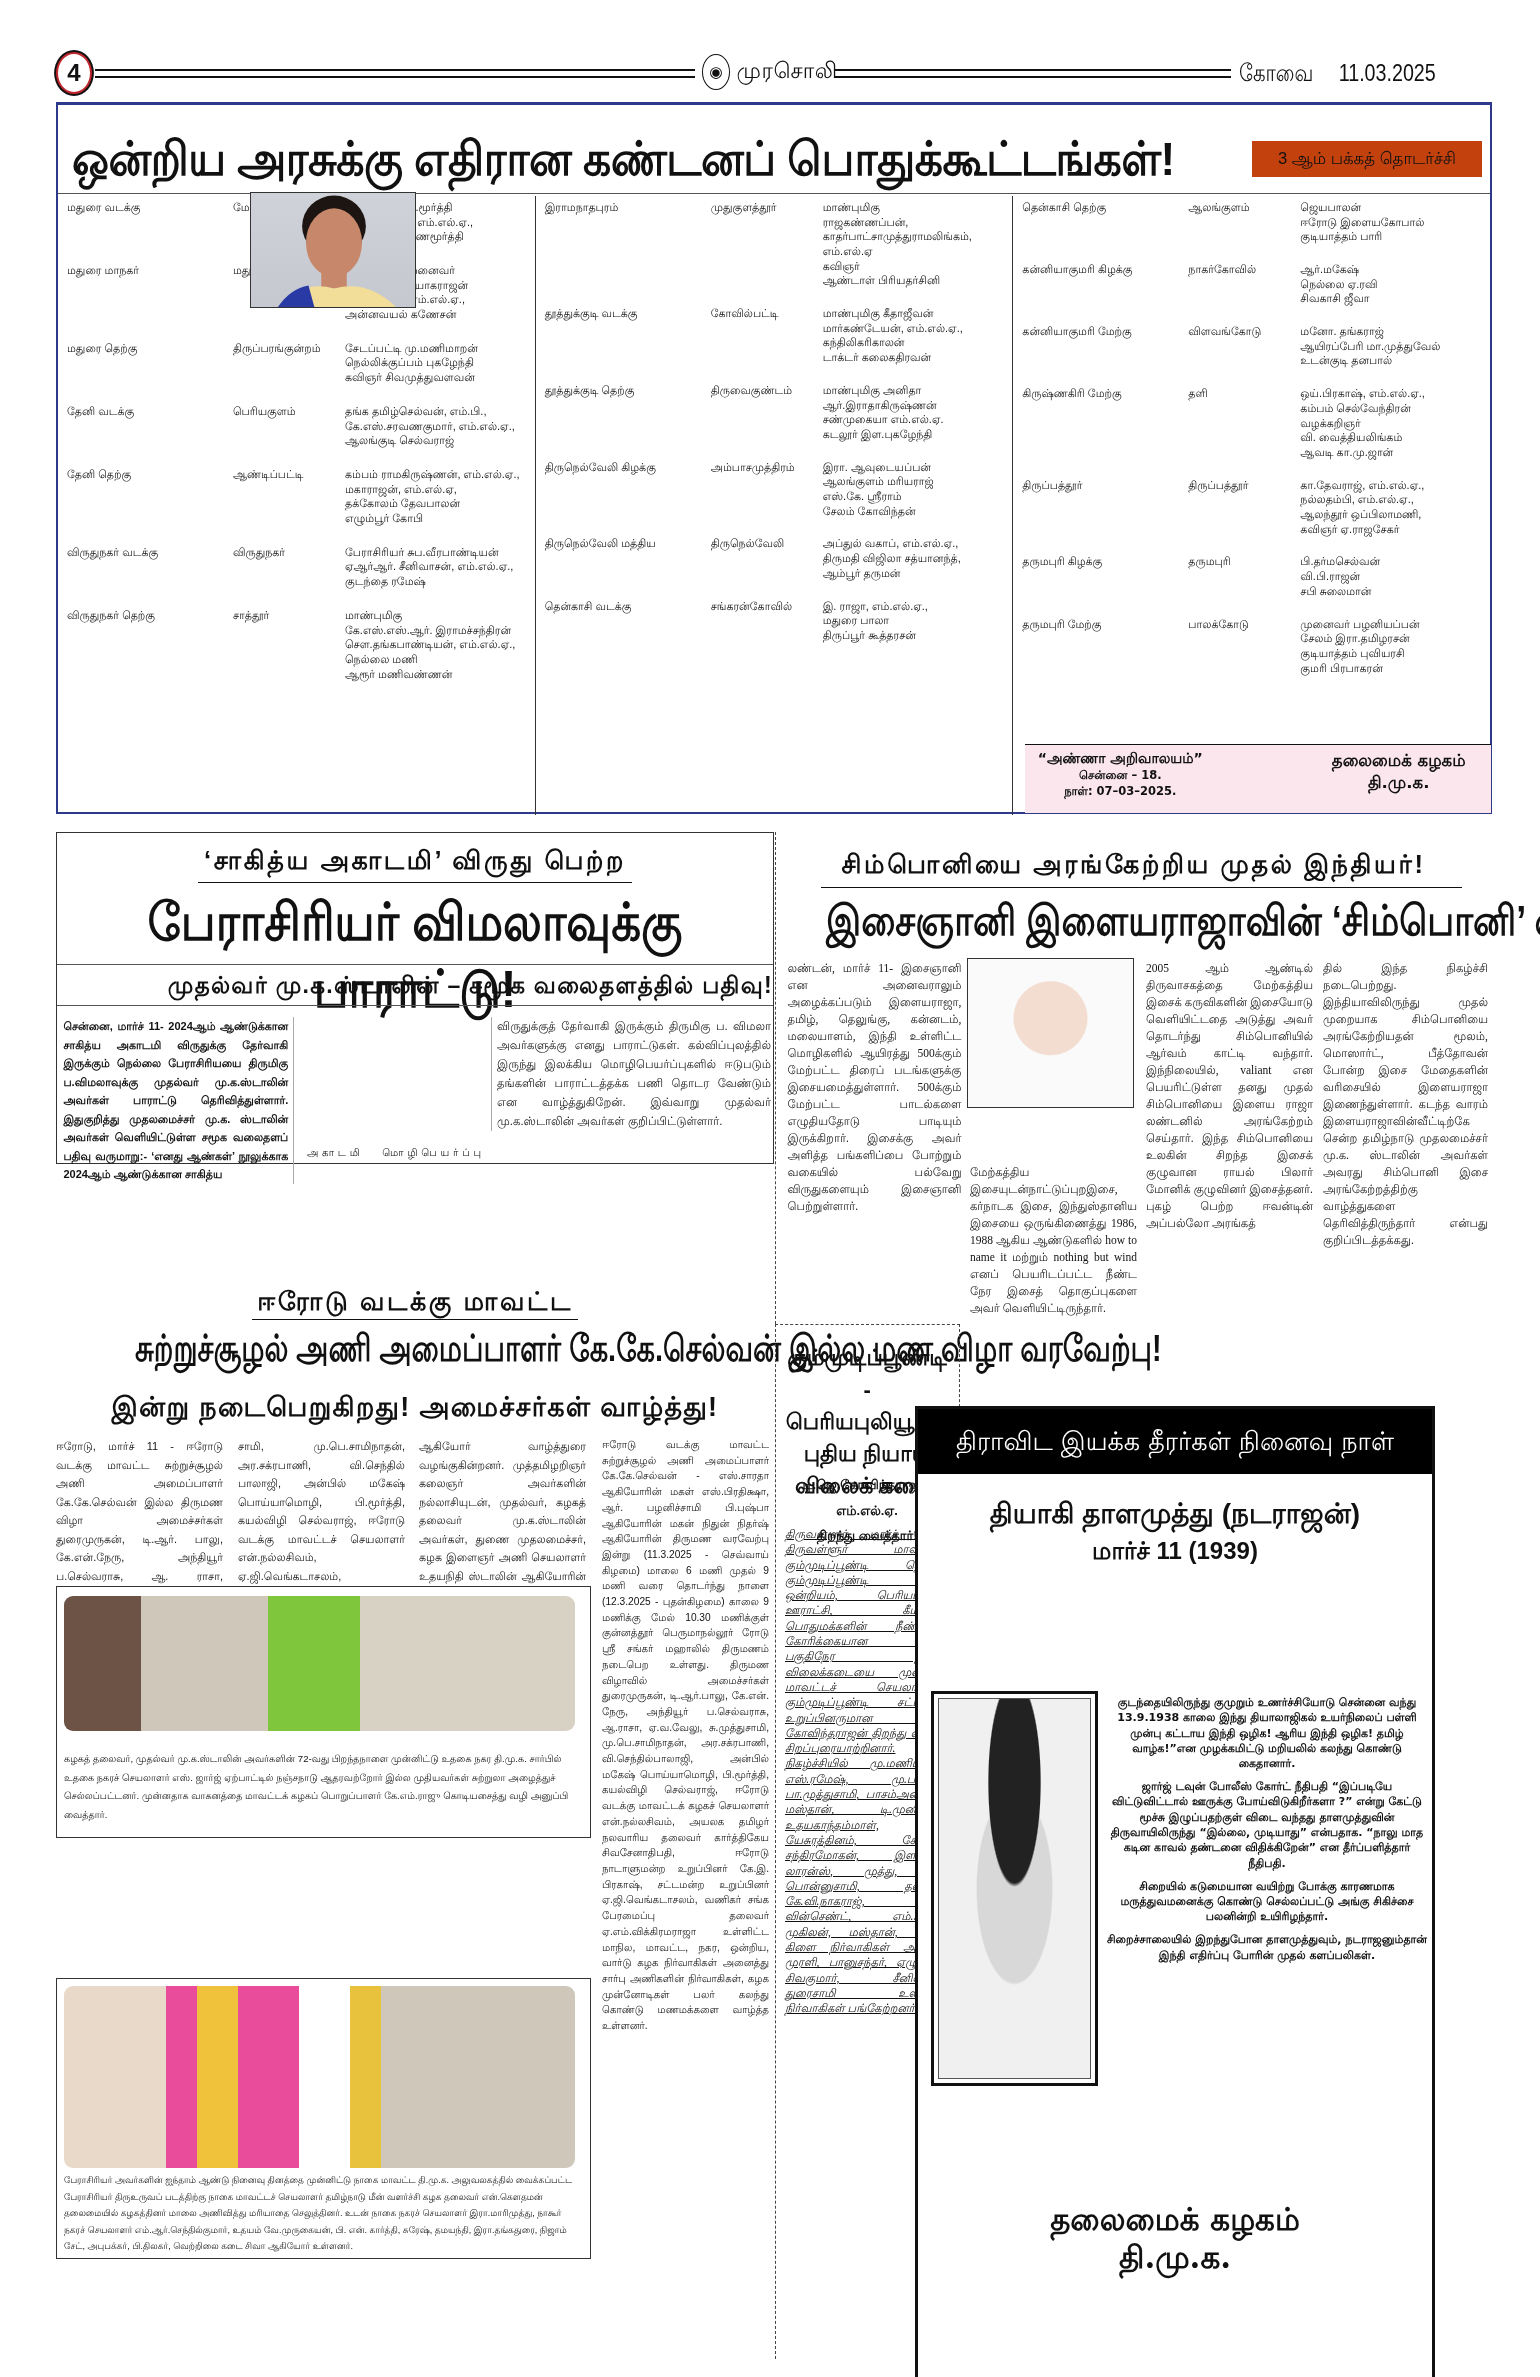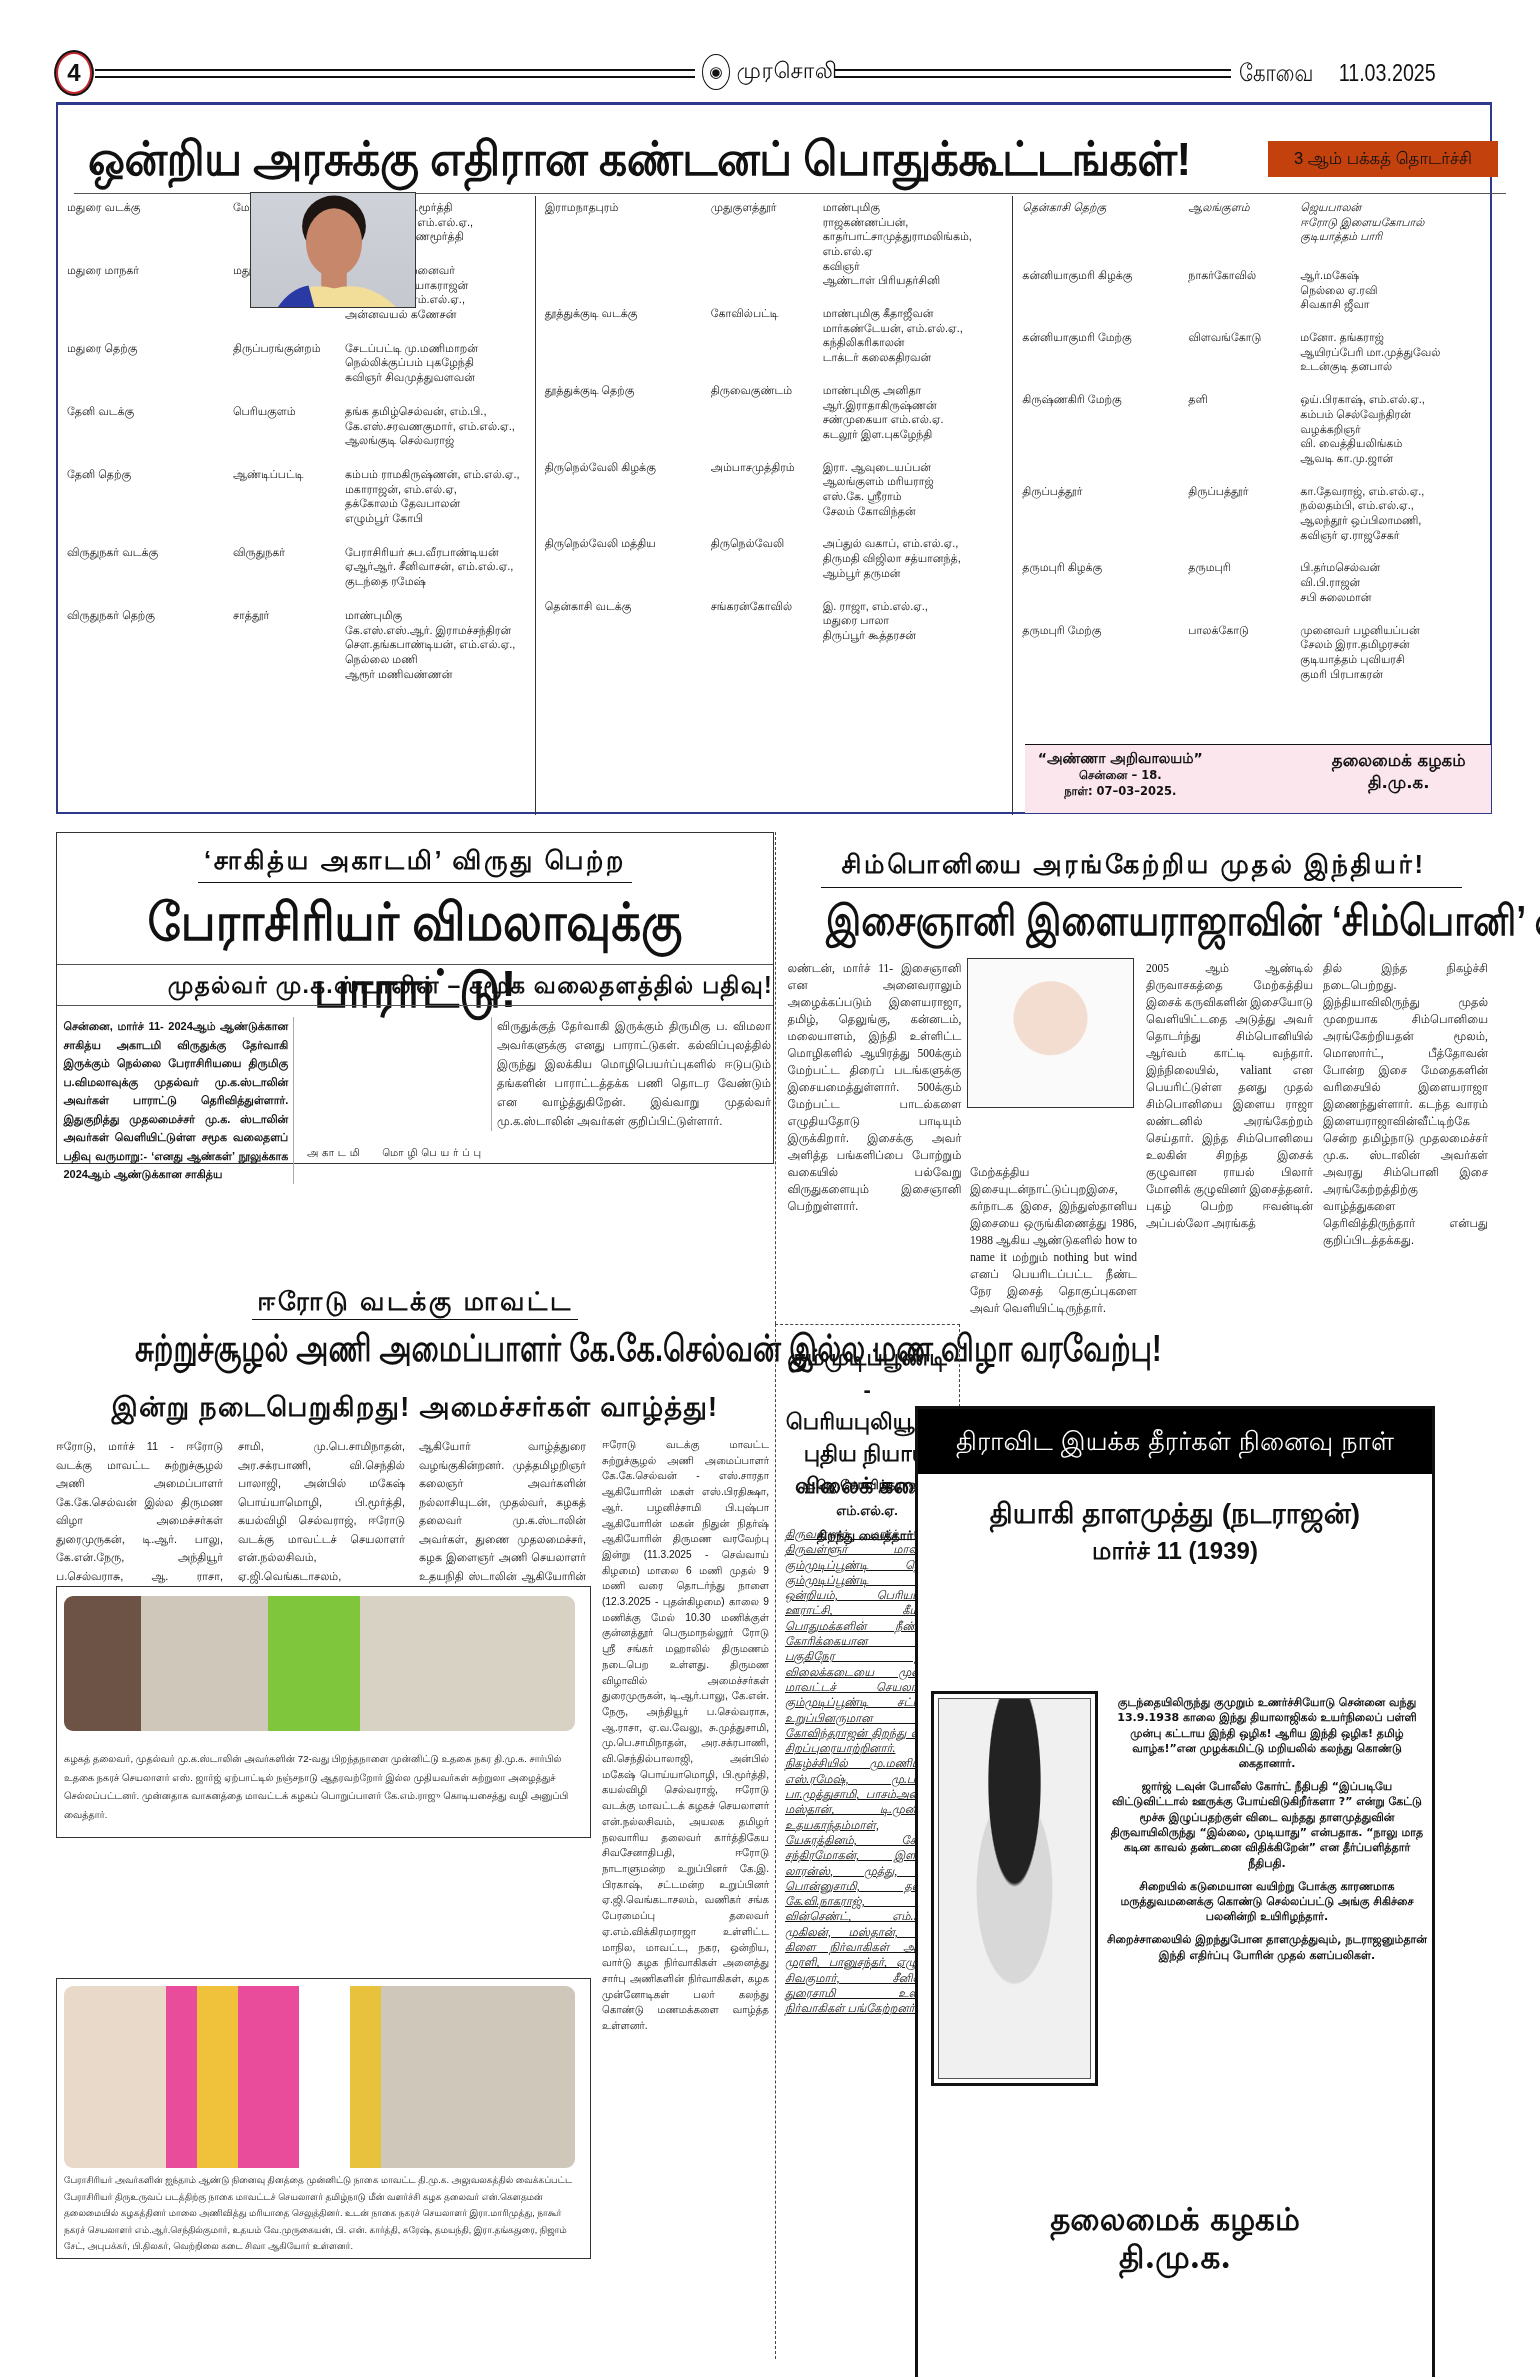--- a/index.html
+++ b/index.html
@@ -10,21 +10,21 @@
   .rule { height: 9px; border-top: 2.6px solid #111; border-bottom: 2.6px solid #111; }
   .rule-1 { left: 95px; top: 69px; width: 600px; }
   .rule-2 { left: 835px; top: 69px; width: 396px; }
   .logo { left: 702px; top: 54px; display: flex; align-items: center; gap: 6.4px; }
   .logo-badge { width: 28px; height: 36px; border: 1.9px solid #111; border-radius: 50%; display: flex; align-items: center; justify-content: center; font-size: 15.3px; }
   .logo-text { font: 22px "Liberation Sans", sans-serif; letter-spacing: 0.6px; }
   .edition { left: 1239px; top: 59px; font: 24px "Liberation Sans", sans-serif; display: flex; gap: 31px; transform: scaleX(0.82); transform-origin: left center; }
 
   
   .notice { left: 56px; top: 102px; width: 1436px; height: 712px; border: 2.6px solid #2d3a8c; border-top-width: 3.8px; background: #fff; }
-  .notice-head { position: absolute; left: 16px; top: 0; width: 100%; height: 89px; border-bottom: 1.9px solid #555; }
+  .notice-head { position: absolute; left: 0; top: 0; width: 100%; height: 89px; border-bottom: 1.9px solid #555; }
   .notice-title { position: absolute; left: 14px; top: 25.5px; font: bold 47px "Liberation Sans", sans-serif; transform: scaleX(0.94); transform-origin: left center; letter-spacing: -0.6px; }
   .notice-tag { position: absolute; left: 1194px; top: 36px; width: 230px; height: 36px; background: #c2410c; display: flex; align-items: center; justify-content: center; font: 16.6px "Liberation Sans", sans-serif; }
   .notice-cols { position: absolute; left: 0; top: 91px; width: 100%; height: 619px; display: flex; }
   .ncol { flex: 1; position: relative; padding: 3.8px 5.1px 0 9px; border-right: 1.3px solid #333; }
   .ncol:last-child { border-right: none; }
   .nrow { display: grid; grid-template-columns: 166px 112px 1fr; font: 11px "Liberation Sans", sans-serif; line-height: 14.7px; }
   .nrow .names div { white-space: nowrap; }
   .notice-foot { position: absolute; left: 967px; top: 639px; width: 466px; height: 69px; background: #fbe6ee; border-top: 1.9px solid #111; display: flex; justify-content: space-between; padding: 5.1px 25.5px 0 12.8px; }
   .foot-l { text-align: center; font: bold 14px "DejaVu Sans", sans-serif; line-height: 16.6px; }
   .foot-l .addr { font-size: 11.5px; font-weight: bold; }
@@ -224,21 +224,21 @@
           <div>தென்காசி வடக்கு</div>
           <div>சங்கரன்கோவில்</div>
           <div class="names">
             <div>இ. ராஜா, எம்.எல்.ஏ.,</div>
             <div>மதுரை பாலா</div>
             <div>திருப்பூர் கூத்தரசன்</div>
           </div>
         </div>
       </div>
     <div class="ncol" id="ncol-2">
-        <div class="nrow" style="margin-bottom: 24px; font-style: italic;">
+        <div class="nrow" style="margin-bottom: 18px;">
           <div>தென்காசி தெற்கு</div>
           <div>ஆலங்குளம்</div>
           <div class="names">
             <div>ஜெயபாலன்</div>
             <div>ஈரோடு இளையகோபால்</div>
             <div>குடியாத்தம் பாரி</div>
           </div>
         </div>
         <div class="nrow" style="margin-bottom: 18px;">
           <div>கன்னியாகுமரி கிழக்கு</div>

